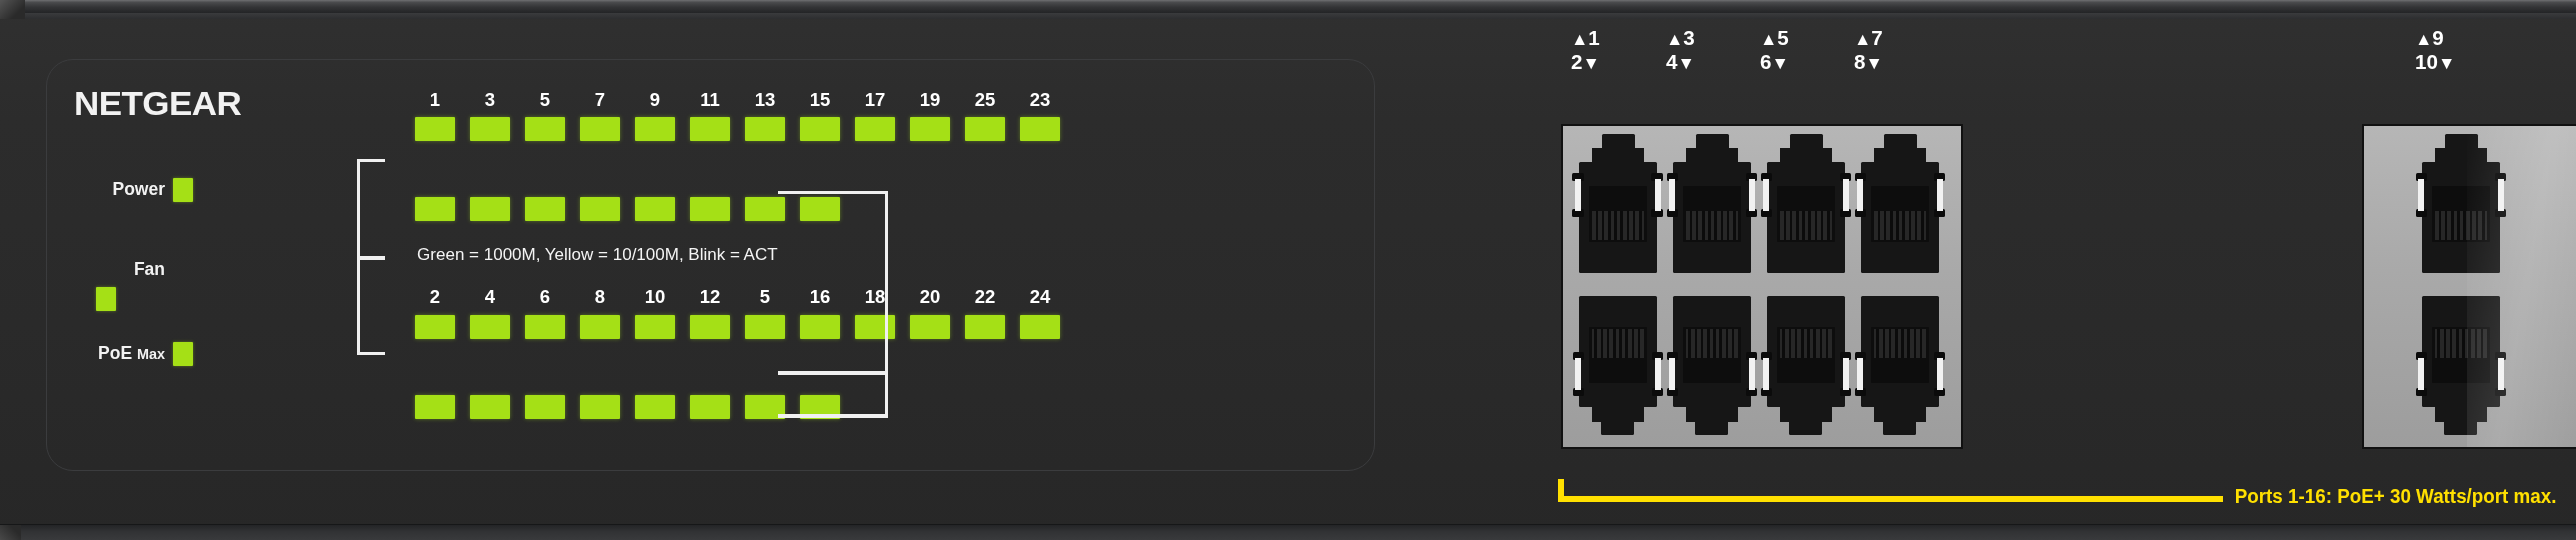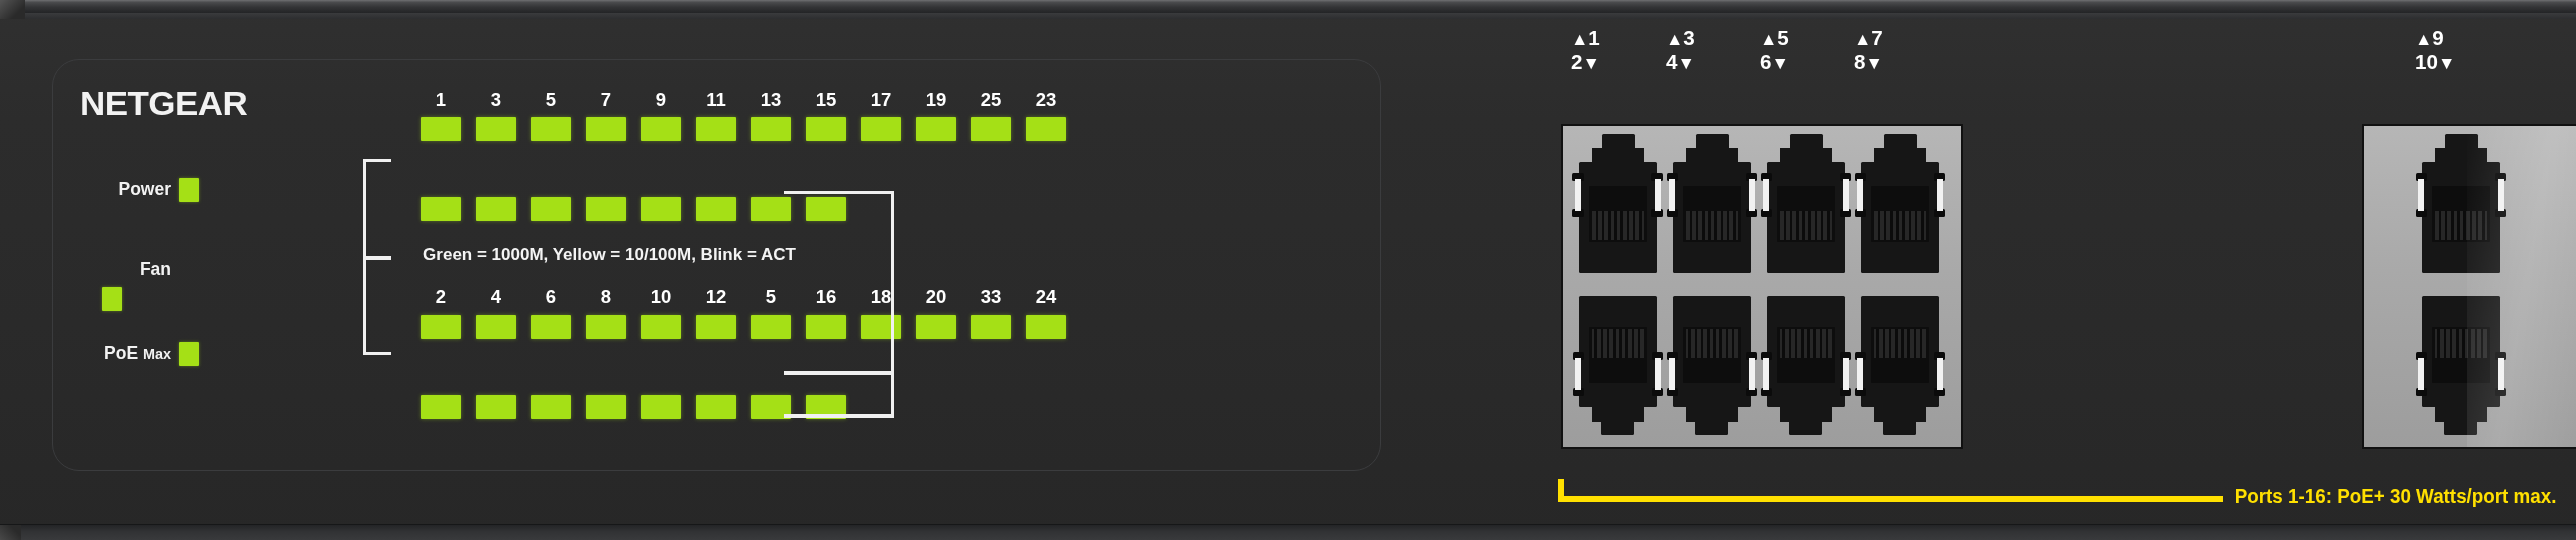--- a/index.html
+++ b/index.html
@@ -17,21 +17,21 @@
      background:linear-gradient(135deg,#555 0%,#2a2a2a 70%);}
 
   
   .bot-lip{position:absolute;left:0;bottom:0;width:4122px;height:16.5px;
      background:linear-gradient(180deg,#232426 0%,#313234 40%,#3a3b3d 100%);
      border-top:1px solid #161718;}
   .bot-notch-l{position:absolute;left:0;bottom:0;width:20.6px;height:16.5px;
      background:linear-gradient(45deg,#4a4a4a 0%,#2a2a2a 70%);}
 
   
-  #label-panel{position:absolute;left:52px;top:59px;width:1329px;height:412px;
+  #label-panel{position:absolute;left:46px;top:59px;width:1329px;height:412px;
      border:1.5px solid #3b3c3e;border-radius:27px;box-sizing:border-box;}
 
   #brand{position:absolute;left:27px;top:27px;color:#f2f2f2;font-size:33px;
      font-weight:700;letter-spacing:-0.5px;line-height:1;font-family:"Liberation Sans",sans-serif;
      transform:scaleX(1.06);transform-origin:left center;}
 
   
   .status-row{position:absolute;display:flex;align-items:center;gap:8.2px;justify-content:space-between;}
   .status-label{color:#f2f2f2;font-size:17.5px;font-weight:700;text-align:right;
      width:118px;line-height:1;}
@@ -41,21 +41,21 @@
 
   
   #led-matrix{position:absolute;left:368px;top:31px;width:845px;height:355px;}
   .num-row{position:absolute;display:flex;left:0;}
   .num-row .num{width:40px;margin-right:15px;text-align:center;color:#fff;
      font-size:18.5px;font-weight:700;line-height:1;}
   .led-row{position:absolute;display:flex;left:0;}
   .led-row .dot{width:40px;height:24px;margin-right:15px;background:#a5e016;
      border-radius:1px;box-shadow:0 0 4.1px rgba(165,224,22,.40);}
 
-  .legend{position:absolute;color:#f4f4f4;font-size:17px;font-weight:700;
+  .legend{position:absolute;color:#f4f4f4;font-size:17px;font-weight:400;
      white-space:nowrap;line-height:1;}
 
   
   .brk{position:absolute;border-color:#f0f0f0;box-sizing:border-box;}
 
   
   .port-group{position:absolute;top:124px;height:325px;background:#b0b0b0;
      background-image:linear-gradient(180deg,#b6b6b6 0%,#a9a9a9 45%,#9d9d9d 100%);
      border:2.6px solid #111;box-sizing:border-box;}
   .port-group.g2::after{content:"";position:absolute;left:14%;top:0;width:16%;height:100%;
@@ -175,21 +175,21 @@
         <div class="num">2</div>
         <div class="num">4</div>
         <div class="num">6</div>
         <div class="num">8</div>
         <div class="num">10</div>
         <div class="num">12</div>
         <div class="num">5</div>
         <div class="num">16</div>
         <div class="num">18</div>
         <div class="num">20</div>
-        <div class="num">33</div>
+        <div class="num">22</div>
         <div class="num">24</div>
       </div>
 
       <div class="led-row" id="row-link-even" style="top:224px;">
           <div class="dot"></div>
           <div class="dot"></div>
           <div class="dot"></div>
           <div class="dot"></div>
           <div class="dot"></div>
           <div class="dot"></div>

